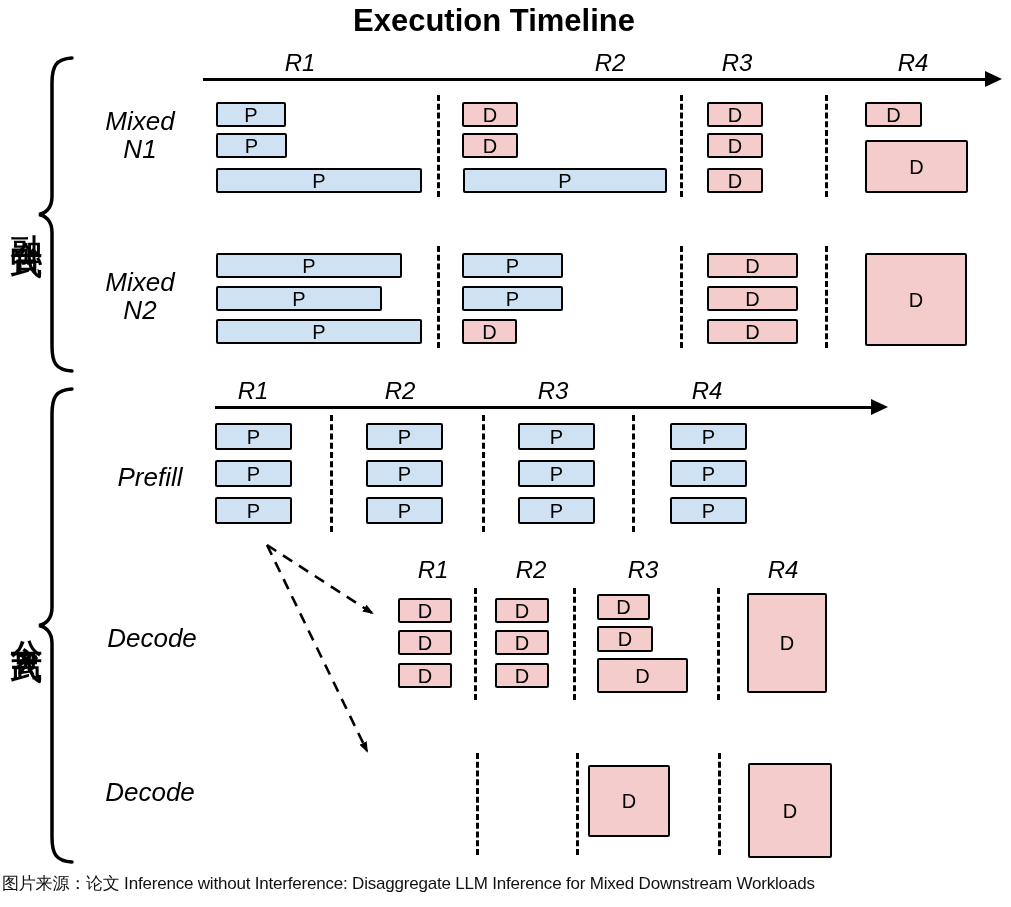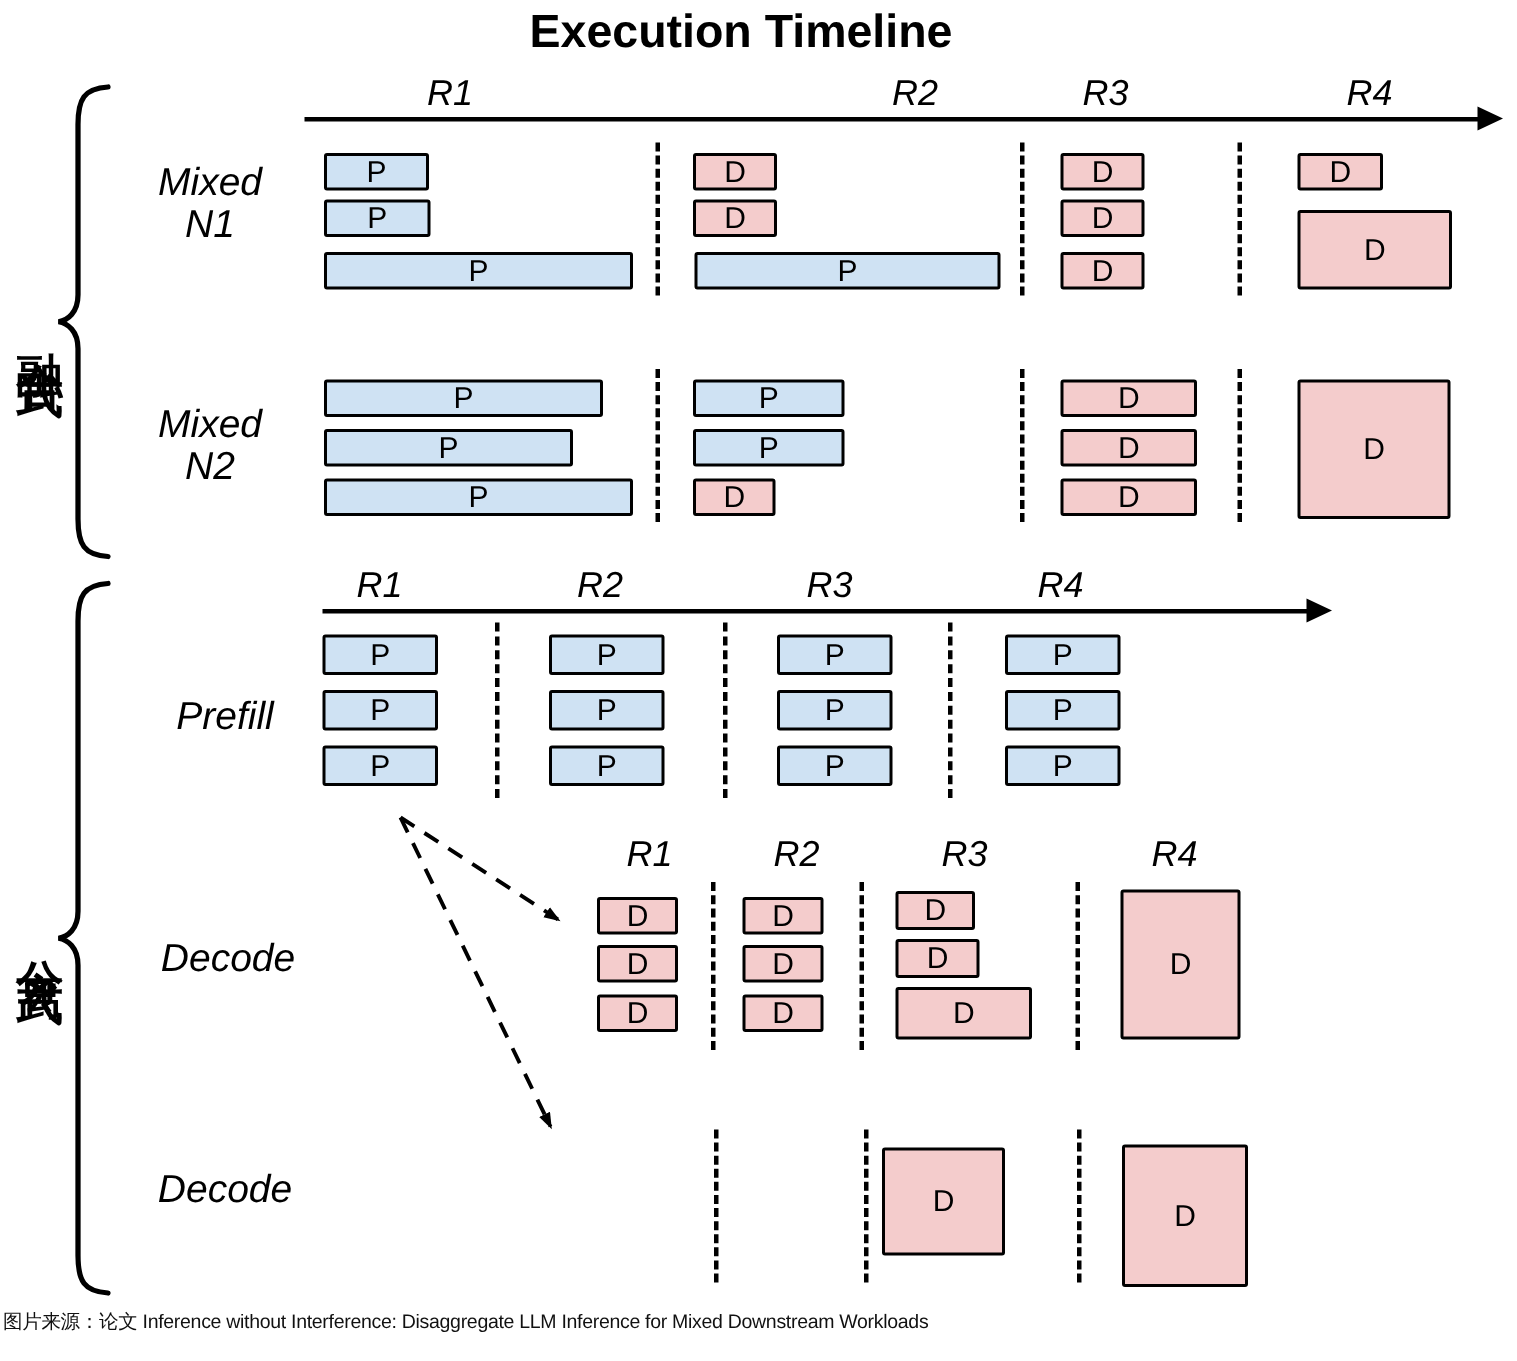--- a/index.html
+++ b/index.html
@@ -5,21 +5,21 @@
   html,body { margin:0; padding:0; background:#ffffff; }
   #canvas {
     position:relative; width:1011px; height:907px; background:#fff;
     font-family:"Liberation Sans", sans-serif; color:#000; overflow:hidden;
   }
   #title {
     position:absolute; left:494px; top:3px; transform:translateX(-50%);
     font-size:31px; font-weight:700; white-space:nowrap;
   }
   #caption {
-    position:absolute; left:2px; top:872px; font-size:13px; color:#111;
+    position:absolute; left:2px; top:872px; font-size:17px; color:#111;
     white-space:nowrap; letter-spacing:-0.2px;
   }
   .box {
     position:absolute; box-sizing:border-box; border:2.5px solid #000; border-radius:2px;
     display:flex; align-items:center; justify-content:center; font-size:20px; line-height:1;
   }
   .box.p { background:var(--p-fill,#cfe2f3); }
   .box.d { background:var(--d-fill,#f4cccc); }
   .dash { position:absolute; width:0; border-left:3px dashed #000; }
   .axis-line { position:absolute; height:3px; background:#000; }

